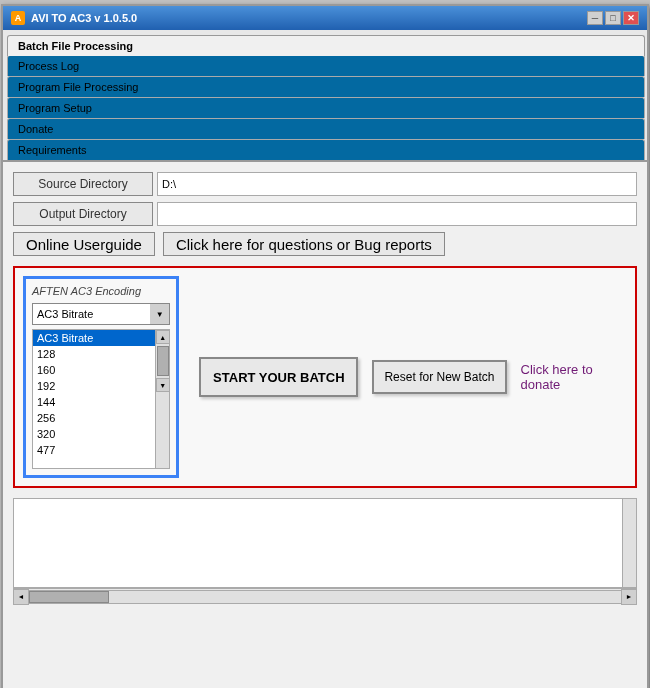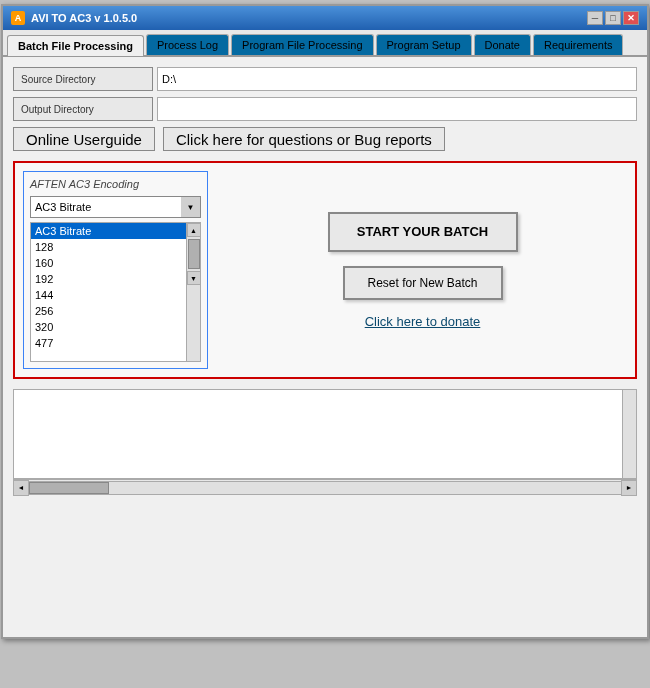--- a/index.html
+++ b/index.html
@@ -64,20 +64,21 @@
     }
     .title-btn.close { background: #e05050; color: white; }
 
     
     .tab-bar {
       display: flex;
       background: #e8e8e8;
       border-bottom: 2px solid #999;
       padding-top: 4px;
       padding-left: 4px;
+      flex-direction: column;
     }
     .tab {
       padding: 4px 10px;
       border: 1px solid #aaa;
       border-bottom: none;
       background: #0369a1;
       cursor: pointer;
       font-size: 11px;
       margin-right: 2px;
       border-radius: 3px 3px 0 0;
@@ -103,26 +104,26 @@
       display: flex;
       align-items: center;
       margin-bottom: 6px;
     }
     .dir-label-btn {
       width: 140px;
       height: 24px;
       background: #e8e8e8;
       border: 1px solid #888;
       cursor: pointer;
-      font-size: 10px;
+      font-size: 12px;
       text-align: center;
       display: flex;
       align-items: center;
+      justify-content: center;
       color: #333;
-      padding-left: 7px;
     }
     .dir-input {
       flex: 1;
       height: 24px;
       border: 1px solid #aaa;
       background: white;
       padding: 2px 4px;
       font-size: 11px;
       margin-left: 4px;
     }
@@ -152,21 +153,21 @@
       padding: 8px;
       margin-bottom: 10px;
       background: #f8f8f8;
       position: relative;
       display: flex;
       gap: 10px;
     }
 
     
     .encoding-section {
-      border: 1px solid #3b82f6;
+      border: 3px solid #3b82f6;
       padding: 6px;
       background: #f8f8f8;
       width: 185px;
     }
     .encoding-label {
       font-size: 11px;
       font-style: italic;
       color: #444;
       margin-bottom: 6px;
     }
@@ -246,21 +247,21 @@
       width: 12px;
       height: 30px;
       background: #b0b0b0;
       border: 1px solid #888;
       margin: 2px 0;
     }
 
     
     .right-controls {
       display: flex;
-      flex-direction: column;
+      flex-direction: row;
       align-items: center;
       justify-content: center;
       flex: 1;
       gap: 14px;
       padding: 10px;
     }
     .big-btn {
       width: 190px;
       height: 40px;
       background: #e8e8e8;
@@ -279,22 +280,21 @@
       background: #e8e8e8;
       border: 2px solid #888;
       cursor: pointer;
       font-size: 12px;
       display: flex;
       align-items: center;
       justify-content: center;
       box-shadow: 2px 2px 3px rgba(0,0,0,0.2);
     }
     .donate-link {
-      color: #0c4a6e;
-      text-decoration: underline;
+      color: #701a75;
       cursor: pointer;
       font-size: 13px;
     }
 
     
     .log-area {
       border: 1px solid #aaa;
       background: white;
       height: 90px;
       margin-top: 10px;

